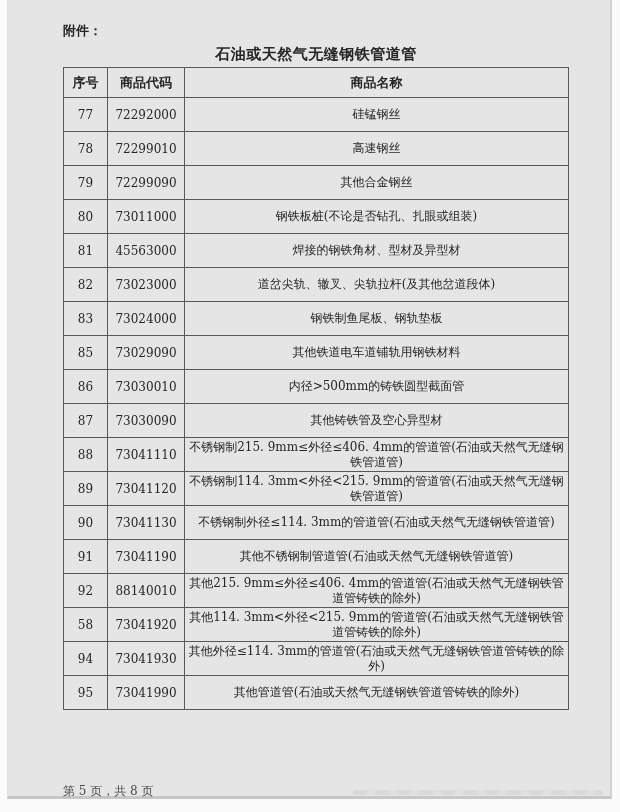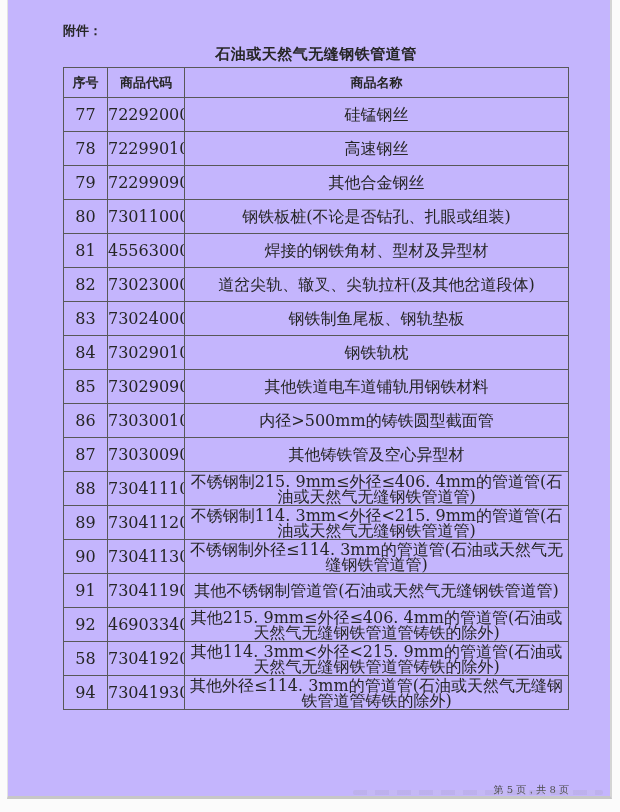--- a/index.html
+++ b/index.html
@@ -15,21 +15,21 @@
     font-family: "DejaVu Serif", "Liberation Serif", serif;
     color: #262626;
   }
   .page {
     position: absolute;
     left: 7px;
     top: 0;
     width: 605px;
     height: 799px;
     box-sizing: border-box;
-    background: #c4b5fd;
+    background: #e5e5e5;
     border-left: 1px solid #e2e2e2;
     border-right: 2px solid #d4d4d4;
     border-bottom: 3px solid #c7c7c7;
   }
   .attachment {
     position: absolute;
     left: 55px;
     top: 22px;
     font-size: 13px;
     font-weight: bold;
@@ -60,38 +60,38 @@
   }
   table.products th {
     height: 29px;
     font-size: 13px;
     font-weight: bold;
     text-align: center;
     padding: 0;
   }
   table.products td {
     height: 33px;
-    font-size: 16px;
+    font-size: 12px;
     padding: 0;
   }
   .c-no   { width: 43px; text-align: center; }
   .c-code { width: 76px; text-align: center; }
   td.c-name, th.c-name {
     text-align: center;
     padding: 2px 6px 2px 6px;
     line-height: 15px;
   }
   th.c-name { text-align: center; margin-left: 28px; }
   .page-footer {
     position: absolute;
     left: 55px;
     top: 783px;
     width: 506px;
-    text-align: right;
-    font-size: 10px;
+    text-align: left;
+    font-size: 12px;
     color: #4a4a4a;
   }
   .watermark {
     position: absolute;
     left: 345px;
     top: 790px;
     width: 250px;
     height: 5px;
     background: repeating-linear-gradient(90deg, #9a9a9a 0 14px, #c9c9c9 14px 22px);
     opacity: 0.16;
@@ -151,25 +151,20 @@
     <td class="c-code">73023000</td>
     <td class="c-name">道岔尖轨、辙叉、尖轨拉杆(及其他岔道段体)</td>
   </tr>
 
   <tr>
     <td class="c-no">83</td>
     <td class="c-code">73024000</td>
     <td class="c-name">钢铁制鱼尾板、钢轨垫板</td>
   </tr>
 
-  <tr>
-    <td class="c-no">84</td>
-    <td class="c-code">73029010</td>
-    <td class="c-name">钢铁轨枕</td>
-  </tr>
 
   <tr>
     <td class="c-no">85</td>
     <td class="c-code">73029090</td>
     <td class="c-name">其他铁道电车道铺轨用钢铁材料</td>
   </tr>
 
   <tr>
     <td class="c-no">86</td>
     <td class="c-code">73030010</td>
@@ -201,36 +196,41 @@
   </tr>
 
   <tr>
     <td class="c-no">91</td>
     <td class="c-code">73041190</td>
     <td class="c-name">其他不锈钢制管道管(石油或天然气无缝钢铁管道管)</td>
   </tr>
 
   <tr>
     <td class="c-no">92</td>
-    <td class="c-code">46903340</td>
+    <td class="c-code">88140010</td>
     <td class="c-name">其他215. 9mm≤外径≤406. 4mm的管道管(石油或天然气无缝钢铁管道管铸铁的除外)</td>
   </tr>
 
   <tr>
     <td class="c-no">58</td>
     <td class="c-code">73041920</td>
     <td class="c-name">其他114. 3mm&lt;外径&lt;215. 9mm的管道管(石油或天然气无缝钢铁管道管铸铁的除外)</td>
   </tr>
 
   <tr>
     <td class="c-no">94</td>
     <td class="c-code">73041930</td>
     <td class="c-name">其他外径≤114. 3mm的管道管(石油或天然气无缝钢铁管道管铸铁的除外)</td>
   </tr>
 
+  <tr>
+    <td class="c-no">95</td>
+    <td class="c-code">73041990</td>
+    <td class="c-name">其他管道管(石油或天然气无缝钢铁管道管铸铁的除外)</td>
+  </tr>
 </tbody>
   </table>
 
   <div class="page-footer">第 5 页，共 8 页</div>
 
   <div class="watermark"></div>
 
 </div>
 
 </body></html>

